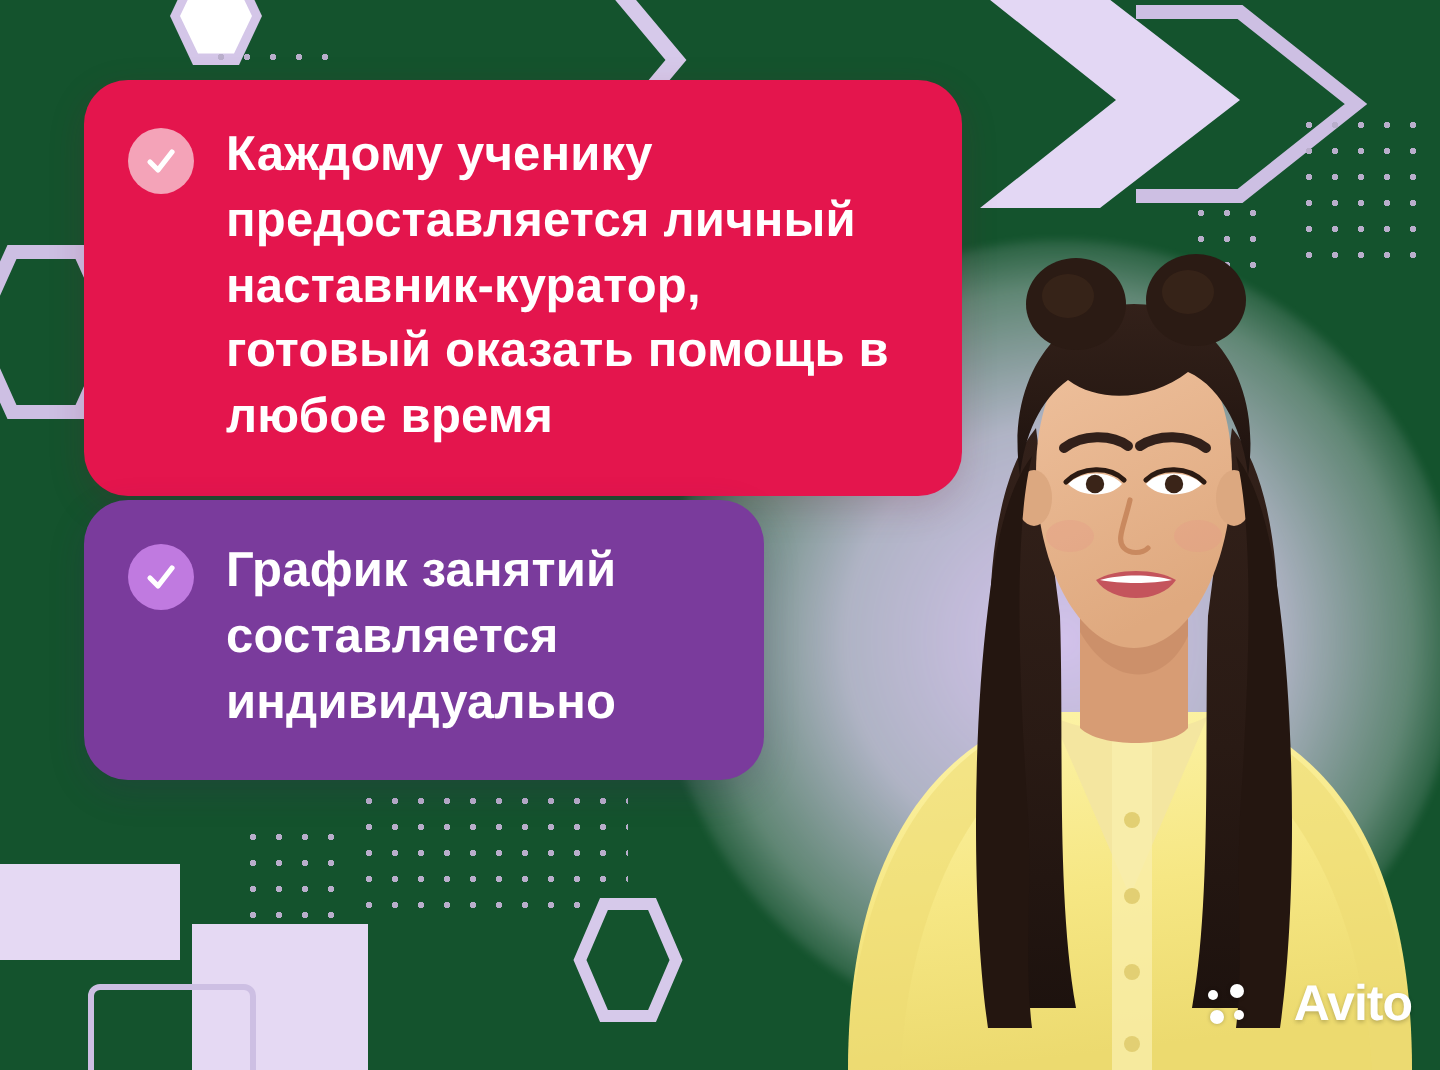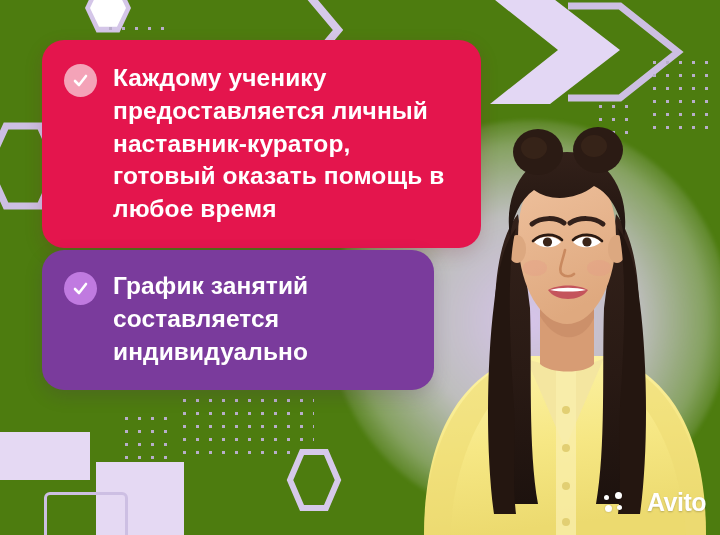--- a/index.html
+++ b/index.html
@@ -8,21 +8,21 @@
     background: #ffffff;
   }
   body {
     font-family: "Liberation Sans", sans-serif;
   }
   #stage {
     position: relative;
     width: 720px;
     height: 535px;
     overflow: hidden;
-    background: #4d7c0f;
+    background: #14532d;
   }
 
   
   .bg-layer {
     position: absolute;
     inset: 0;
     overflow: hidden;
   }
   .glow {
     position: absolute;
@@ -72,21 +72,21 @@
     top: 40px;
     width: 439px;
     padding: 22px 26px 22px 22px;
     border-radius: 22px;
     background: #e4154d;
     box-shadow: 0 6px 18px rgba(120,20,55,0.18);
   }
   .card-2 {
     left: 42px;
     top: 250px;
-    width: 392px;
+    width: 340px;
     padding: 20px 36px 22px 22px;
     border-radius: 22px;
     background: #7a3b9c;
     box-shadow: 0 6px 18px rgba(70,25,100,0.18);
   }
   .check-badge {
     flex: 0 0 auto;
     width: 33px;
     height: 33px;
     border-radius: 50%;

